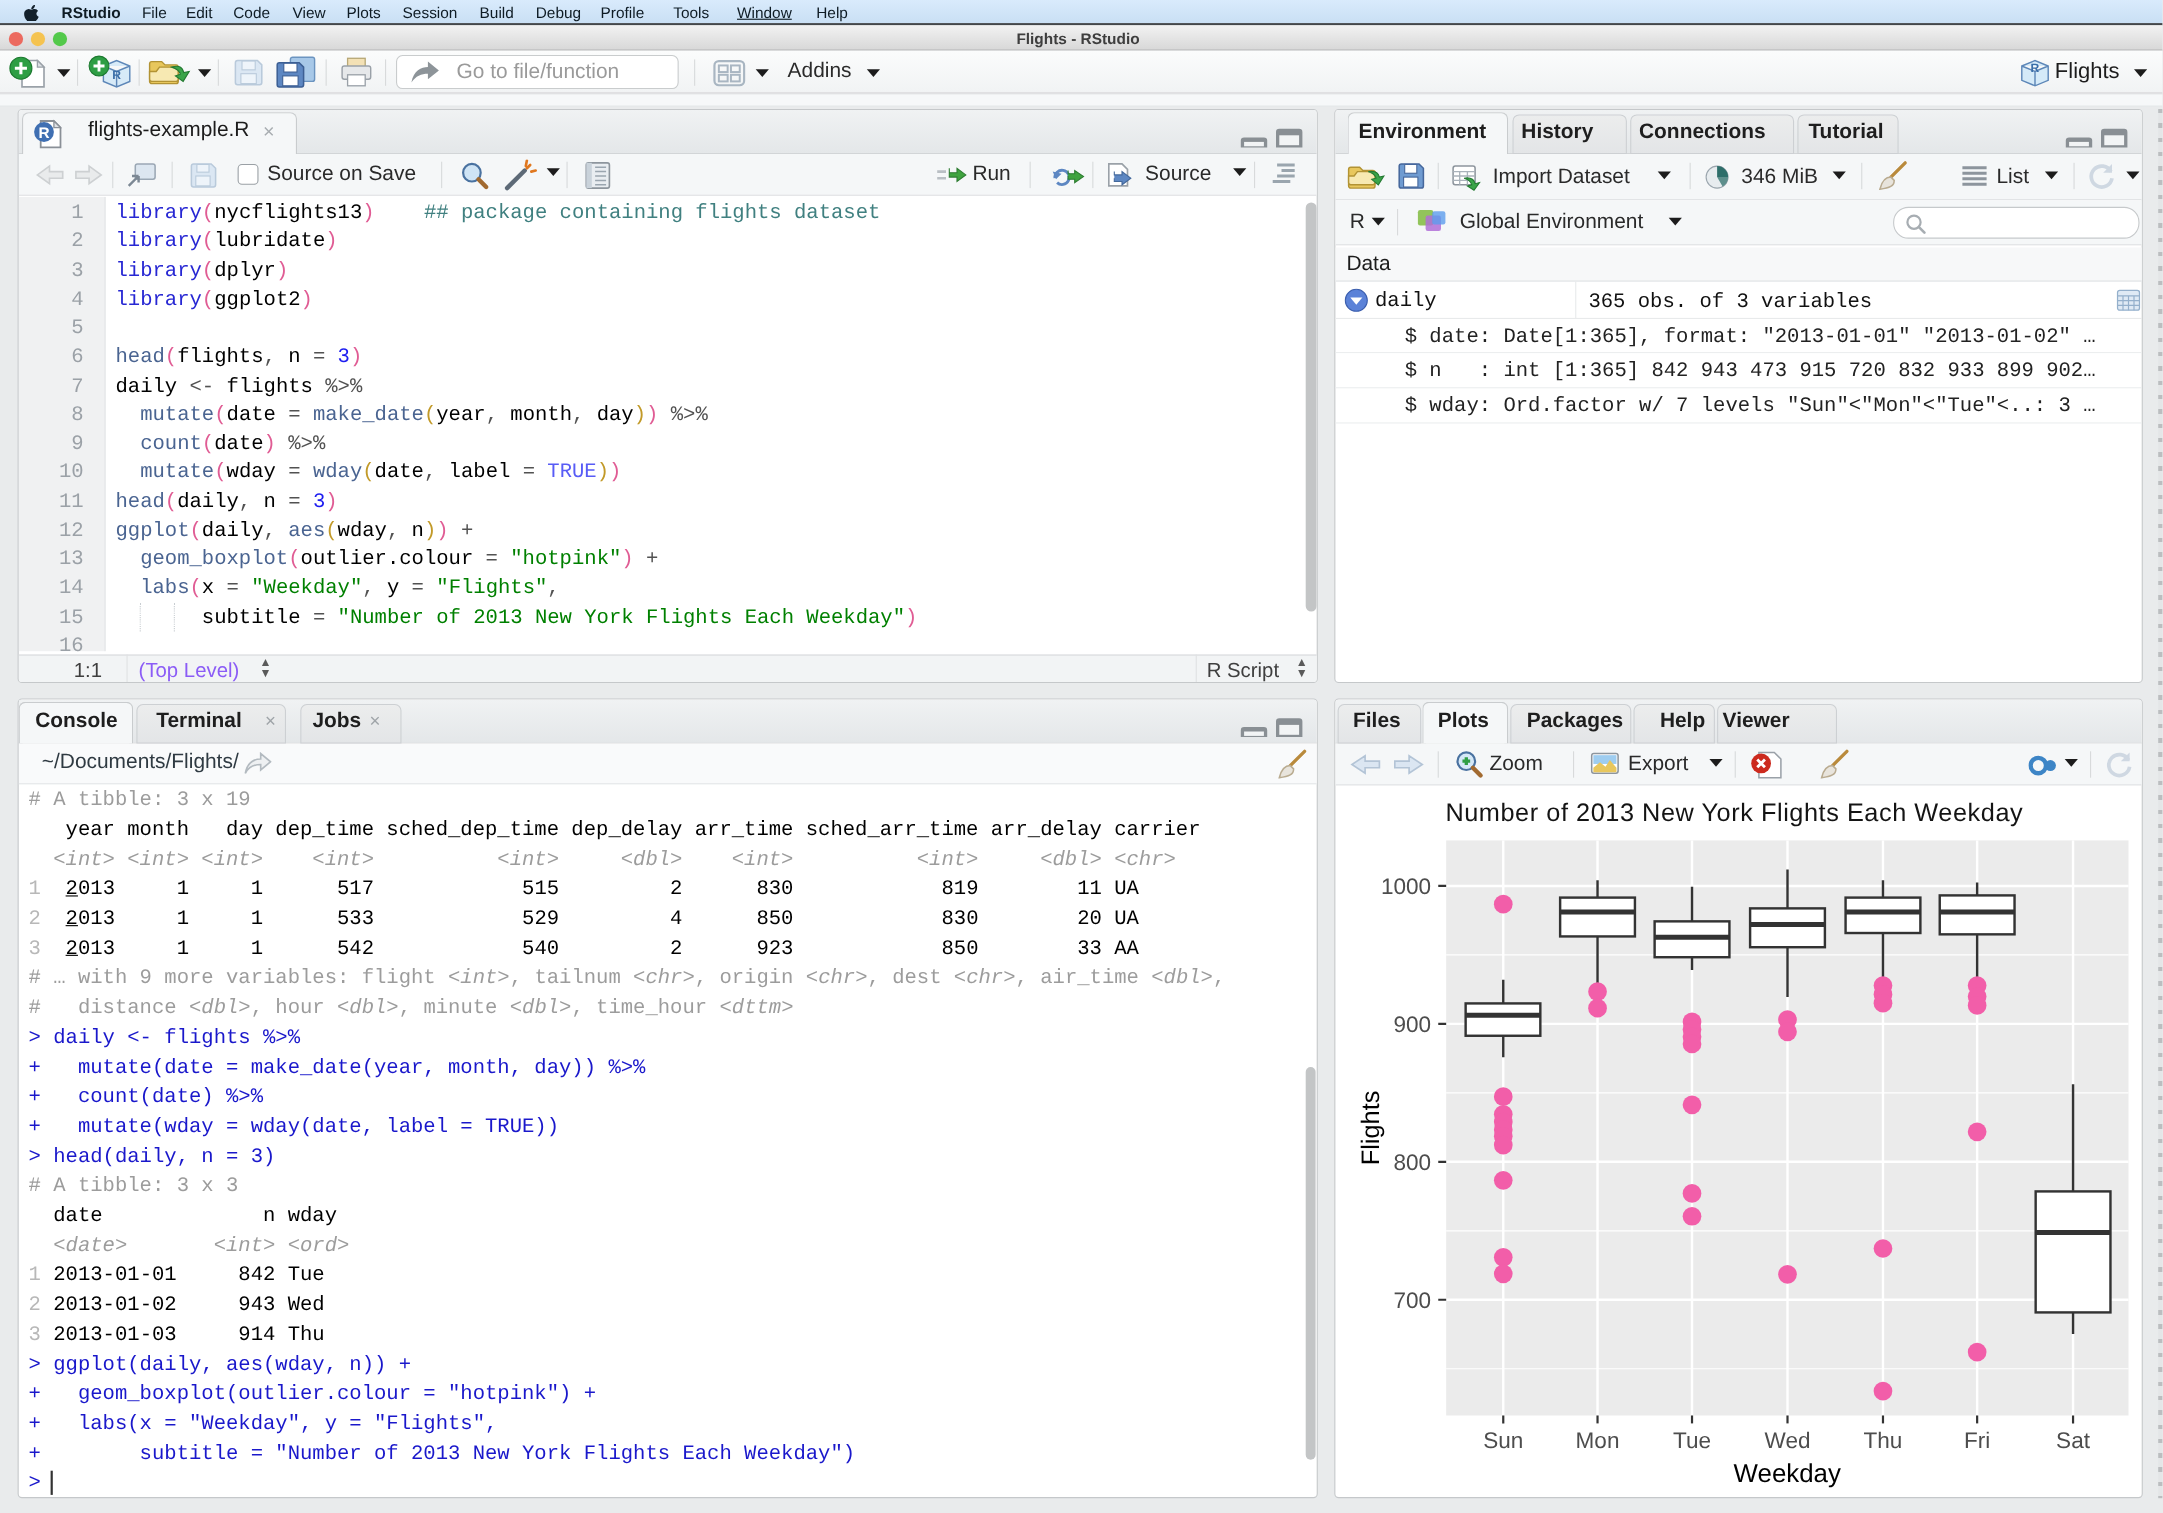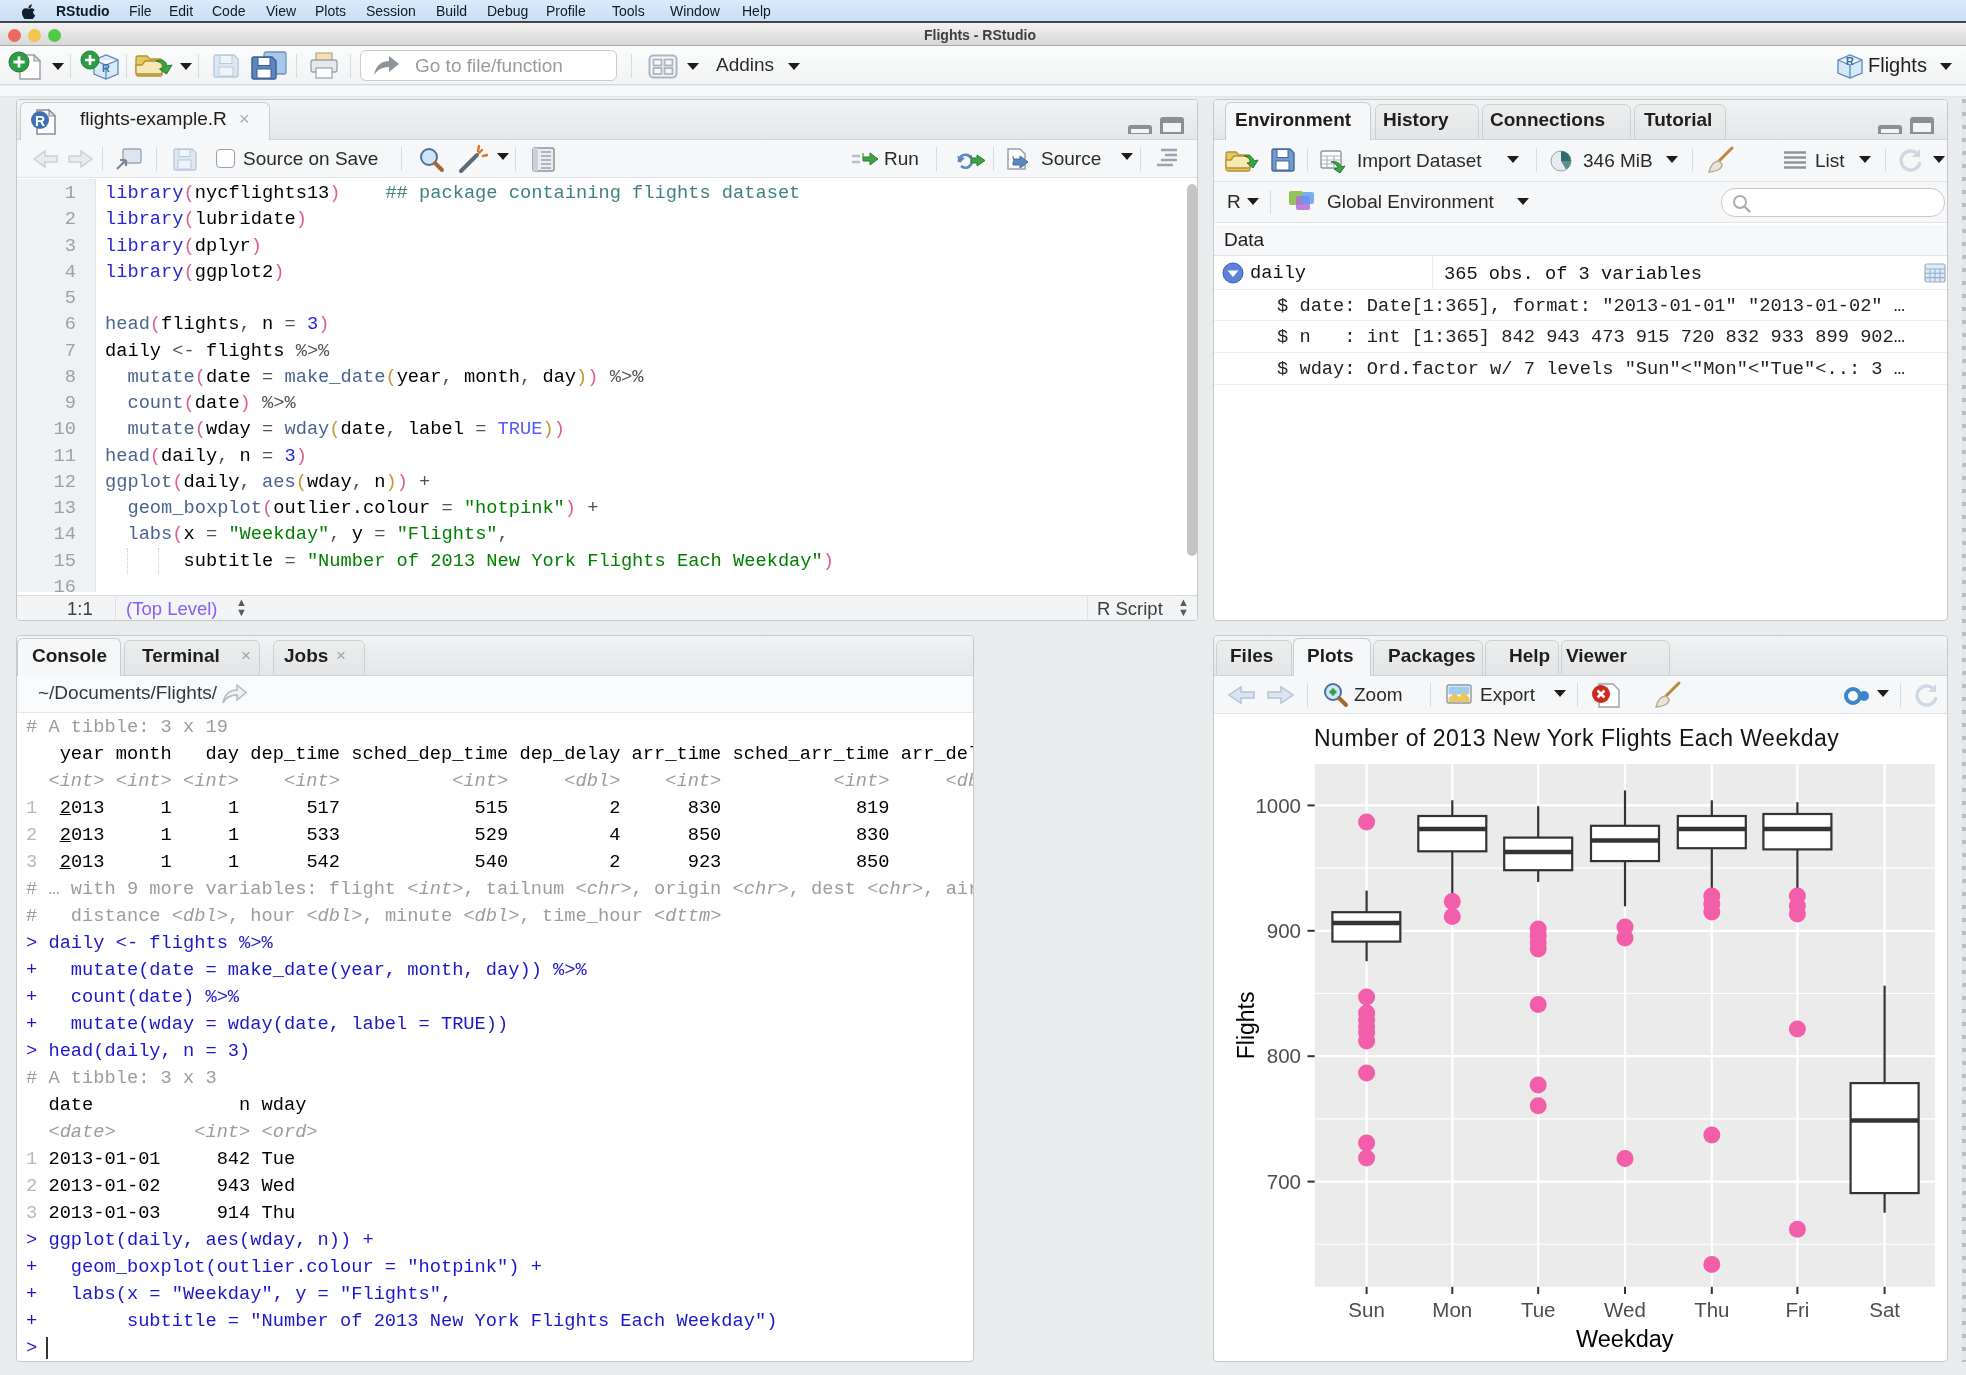--- a/index.html
+++ b/index.html
@@ -62,21 +62,21 @@
     <span class="mi" style="left:129px;">File</span>
     <span class="mi" style="left:169px;">Edit</span>
     <span class="mi" style="left:212px;">Code</span>
     <span class="mi" style="left:266px;">View</span>
     <span class="mi" style="left:315px;">Plots</span>
     <span class="mi" style="left:366px;">Session</span>
     <span class="mi" style="left:436px;">Build</span>
     <span class="mi" style="left:487px;">Debug</span>
     <span class="mi" style="left:546px;">Profile</span>
     <span class="mi" style="left:612px;">Tools</span>
-    <span class="mi" style="left:670px;">Window</span>
+    <span class="mi" style="left:670px;text-decoration:underline;">Window</span>
     <span class="mi" style="left:742px;">Help</span>
   </div>
   <div class="abs" id="menuline"></div>
   <div class="abs" id="titlebar"></div>
   <div class="tl" style="left:8px;background:#ec6a5f;"></div>
   <div class="tl" style="left:28px;background:#f5c350;"></div>
   <div class="tl" style="left:48px;background:#53c94a;"></div>
   <div id="title">Flights - RStudio</div>
   <div class="abs" id="toolbar">
 
@@ -389,21 +389,21 @@
       <path d="M1 7 h20 M6 7 v13 M11 7 v13 M16 7 v13 M1 11.3 h20 M1 15.6 h20" stroke="#94b0cc" stroke-width="1.1"></path>
     </svg>
 
     <div class="abs" style="left:0;top:190px;width:735px;height:31.4px;border-bottom:1px solid #eceeef;"></div>
     <div class="abs" style="left:0;top:221.4px;width:735px;height:31.4px;border-bottom:1px solid #eceeef;"></div>
     <div class="abs" style="left:0;top:252.8px;width:735px;height:31.8px;border-bottom:1px solid #eceeef;"></div>
     <div class="mono abs" style="left:63px;top:194.5px;font-size:18.7px;color:#222;white-space:pre;">$ date: Date[1:365], format: "2013-01-01" "2013-01-02" …</div>
     <div class="mono abs" style="left:63px;top:226px;font-size:18.7px;color:#222;white-space:pre;">$ n   : int [1:365] 842 943 473 915 720 832 933 899 902…</div>
     <div class="mono abs" style="left:63px;top:257.5px;font-size:18.7px;color:#222;white-space:pre;">$ wday: Ord.factor w/ 7 levels "Sun"&lt;"Mon"&lt;"Tue"&lt;..: 3 …</div>
   </div>
-  <div class="pane" id="conpane" style="left:16px; top:635px; width:958px; height:727px;">
+  <div class="pane" id="conpane" style="left:16px; top:635px; width:1182px; height:727px;">
     <div class="tabbar"></div>
     <div class="tab" style="left:0px; width:104px;"></div>
     <div class="itab" style="left:107px; width:136px;"></div>
     <div class="itab" style="left:256px; width:92px;"></div>
     <div class="tablabel" style="left:15px;">Console</div>
     <div class="tablabel" style="left:125px;">Terminal</div>
     <div class="tabx" style="left:224px;">×</div>
     <div class="tablabel" style="left:267px;">Jobs</div>
     <div class="tabx" style="left:319px;">×</div>
     <svg class="minmax" style="left:1110px;top:14px;" width="60" height="22" viewBox="0 0 60 22">

